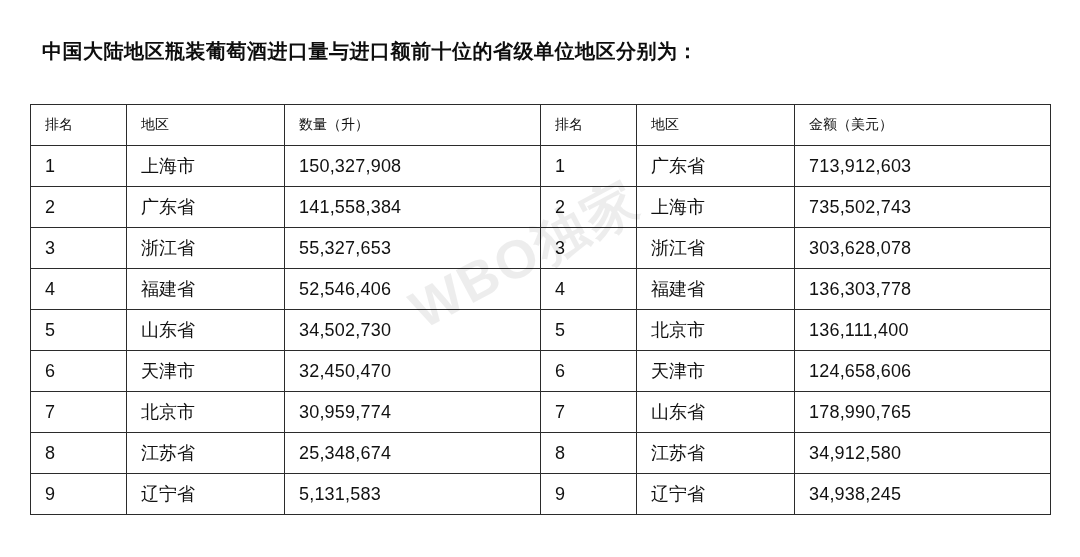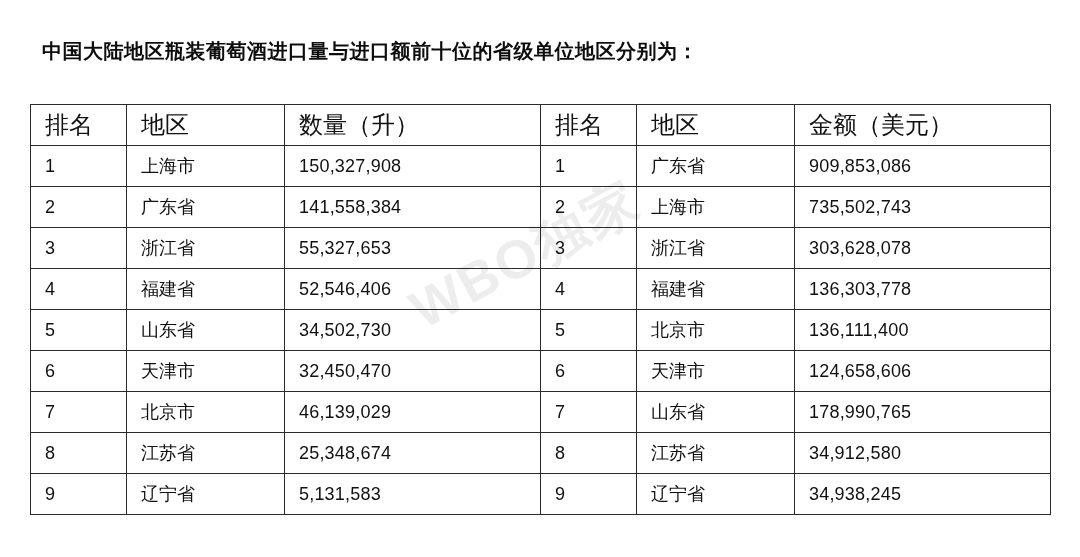--- a/index.html
+++ b/index.html
@@ -48,21 +48,21 @@
     height: 40px;
     padding: 0 0 0 14px;
     font-size: 18px;
     color: #111111;
     vertical-align: middle;
     background: transparent;
     overflow: hidden;
     white-space: nowrap;
   }
   table.data-table tr.header-row td {
-    font-size: 24px;
+    font-size: 14px;
     color: #111111;
   }
   col.c-rank { width: 96px; }
   col.c-region { width: 158px; }
   col.c-value-qty { width: 256px; }
   col.c-rank2 { width: 96px; }
   col.c-region2 { width: 158px; }
   col.c-value-amt { width: 256px; }
 
   .num-cell {
@@ -109,21 +109,21 @@
           <td>地区</td>
           <td>金额（美元）</td>
         </tr>
 
         <tr>
           <td>1</td>
           <td>上海市</td>
           <td class="num-cell">150,327,908</td>
           <td>1</td>
           <td>广东省</td>
-          <td class="num-cell">909,853,086</td>
+          <td class="num-cell">713,912,603</td>
         </tr>
 
         <tr>
           <td>2</td>
           <td>广东省</td>
           <td class="num-cell">141,558,384</td>
           <td>2</td>
           <td>上海市</td>
           <td class="num-cell">735,502,743</td>
         </tr>
@@ -160,21 +160,21 @@
           <td>天津市</td>
           <td class="num-cell">32,450,470</td>
           <td>6</td>
           <td>天津市</td>
           <td class="num-cell">124,658,606</td>
         </tr>
 
         <tr>
           <td>7</td>
           <td>北京市</td>
-          <td class="num-cell">46,139,029</td>
+          <td class="num-cell">30,959,774</td>
           <td>7</td>
           <td>山东省</td>
           <td class="num-cell">178,990,765</td>
         </tr>
 
         <tr>
           <td>8</td>
           <td>江苏省</td>
           <td class="num-cell">25,348,674</td>
           <td>8</td>

